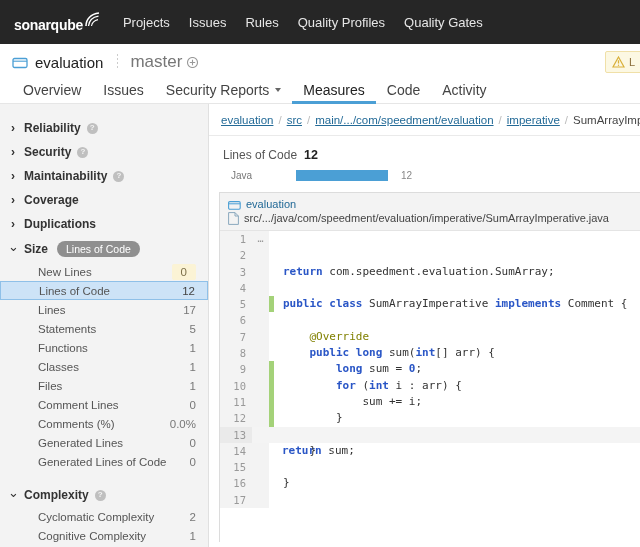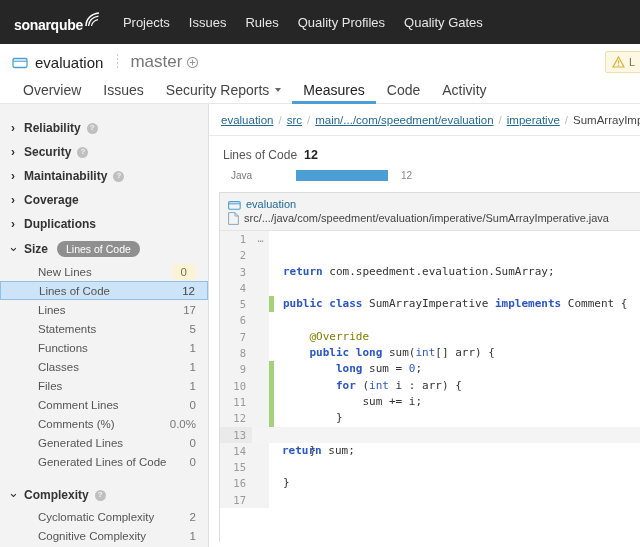--- a/index.html
+++ b/index.html
@@ -179,21 +179,21 @@
   .dots {
     width: 17px; color: #999; font-size: 10px;
     background: #f3f3f3; text-align: center;
   }
   .cline.hl .dots { background: #eaeaea; }
   .cover { width: 5px; background: transparent; }
   .cover.ok { background: #a4d279; }
   .ctext { padding-left: 9px; white-space: pre; color: #333; }
 
   .k { color: #2a56c6; font-weight: bold; }
-  .n { color: #2a56c6; font-weight: normal; }
+  .n { color: #2a56c6; font-weight: bold; }
   .a { color: #808000; }
   .t { color: #333; }
 </style>
 </head>
 <body>
 
 <div class="topnav">
   <div class="logo">
     <span class="logo-text">sonarqube</span>
     <span class="logo-swoosh">

